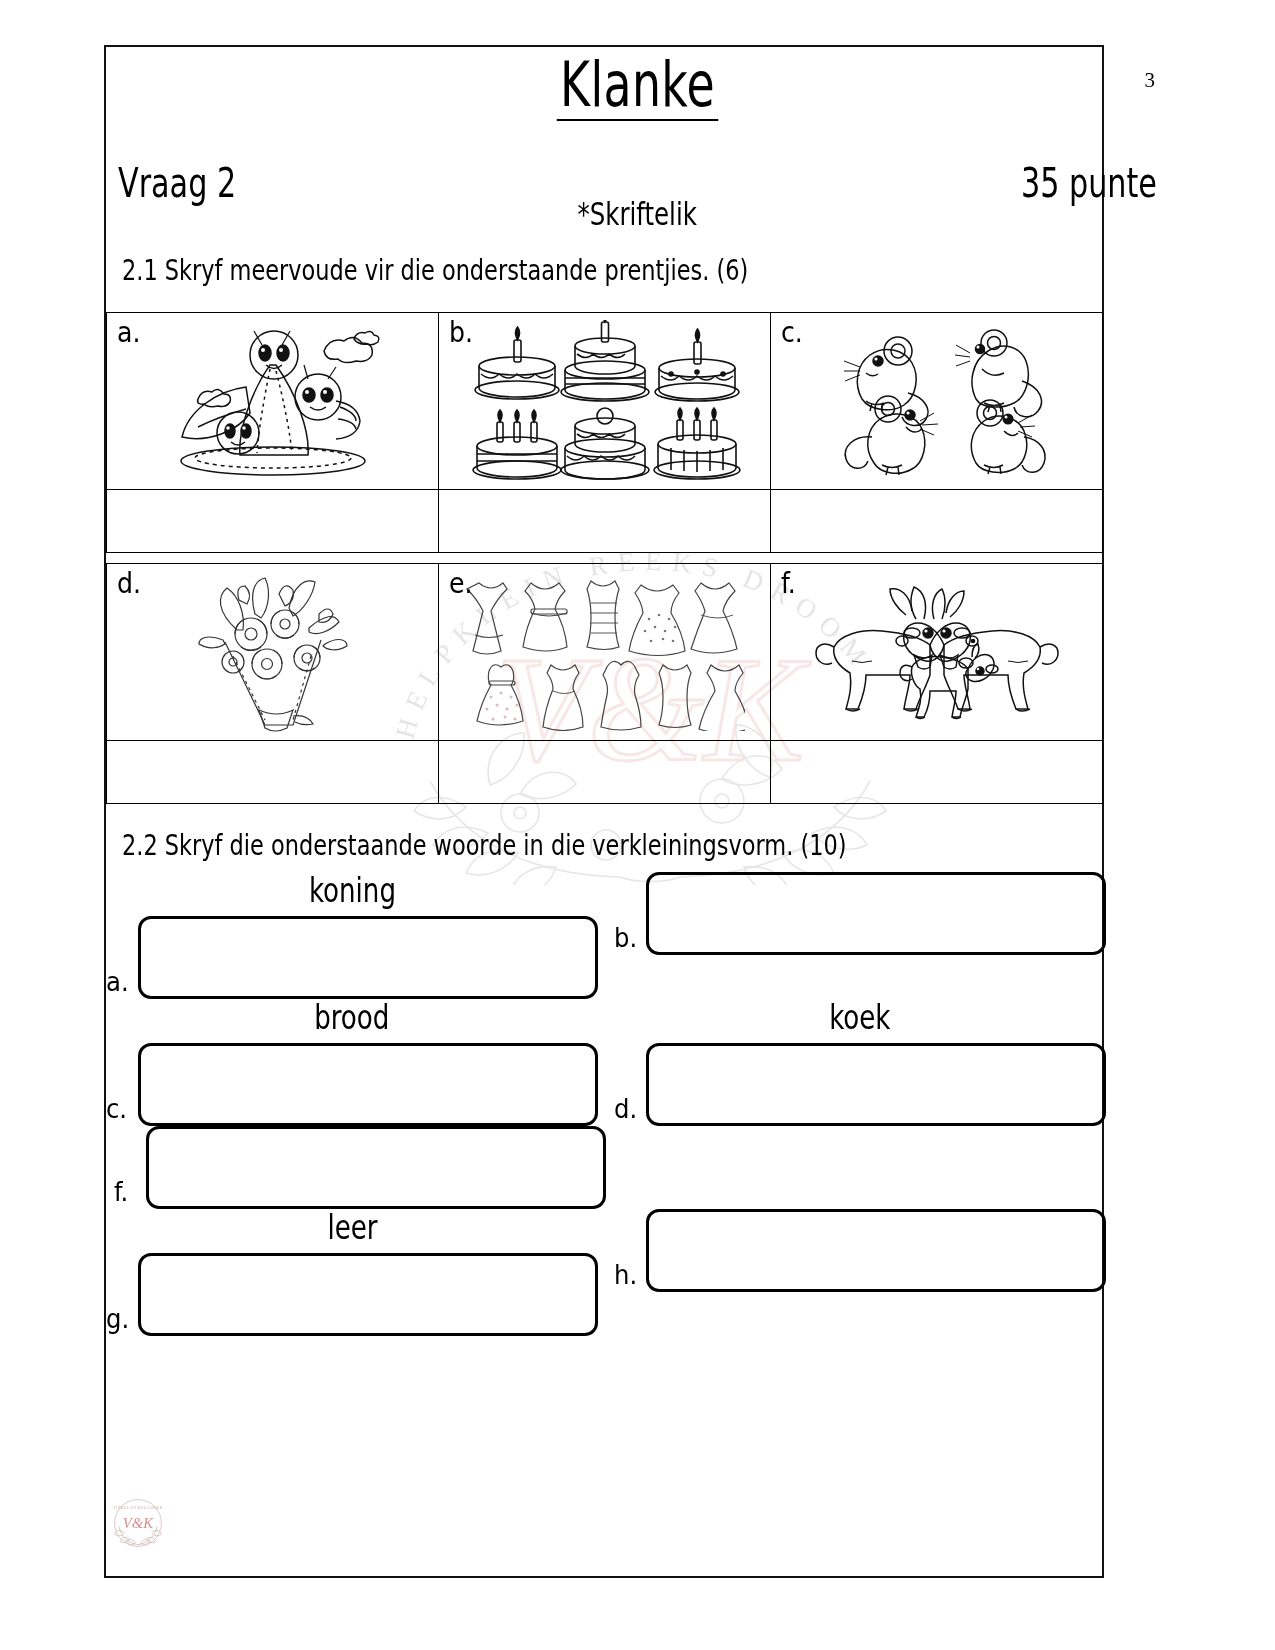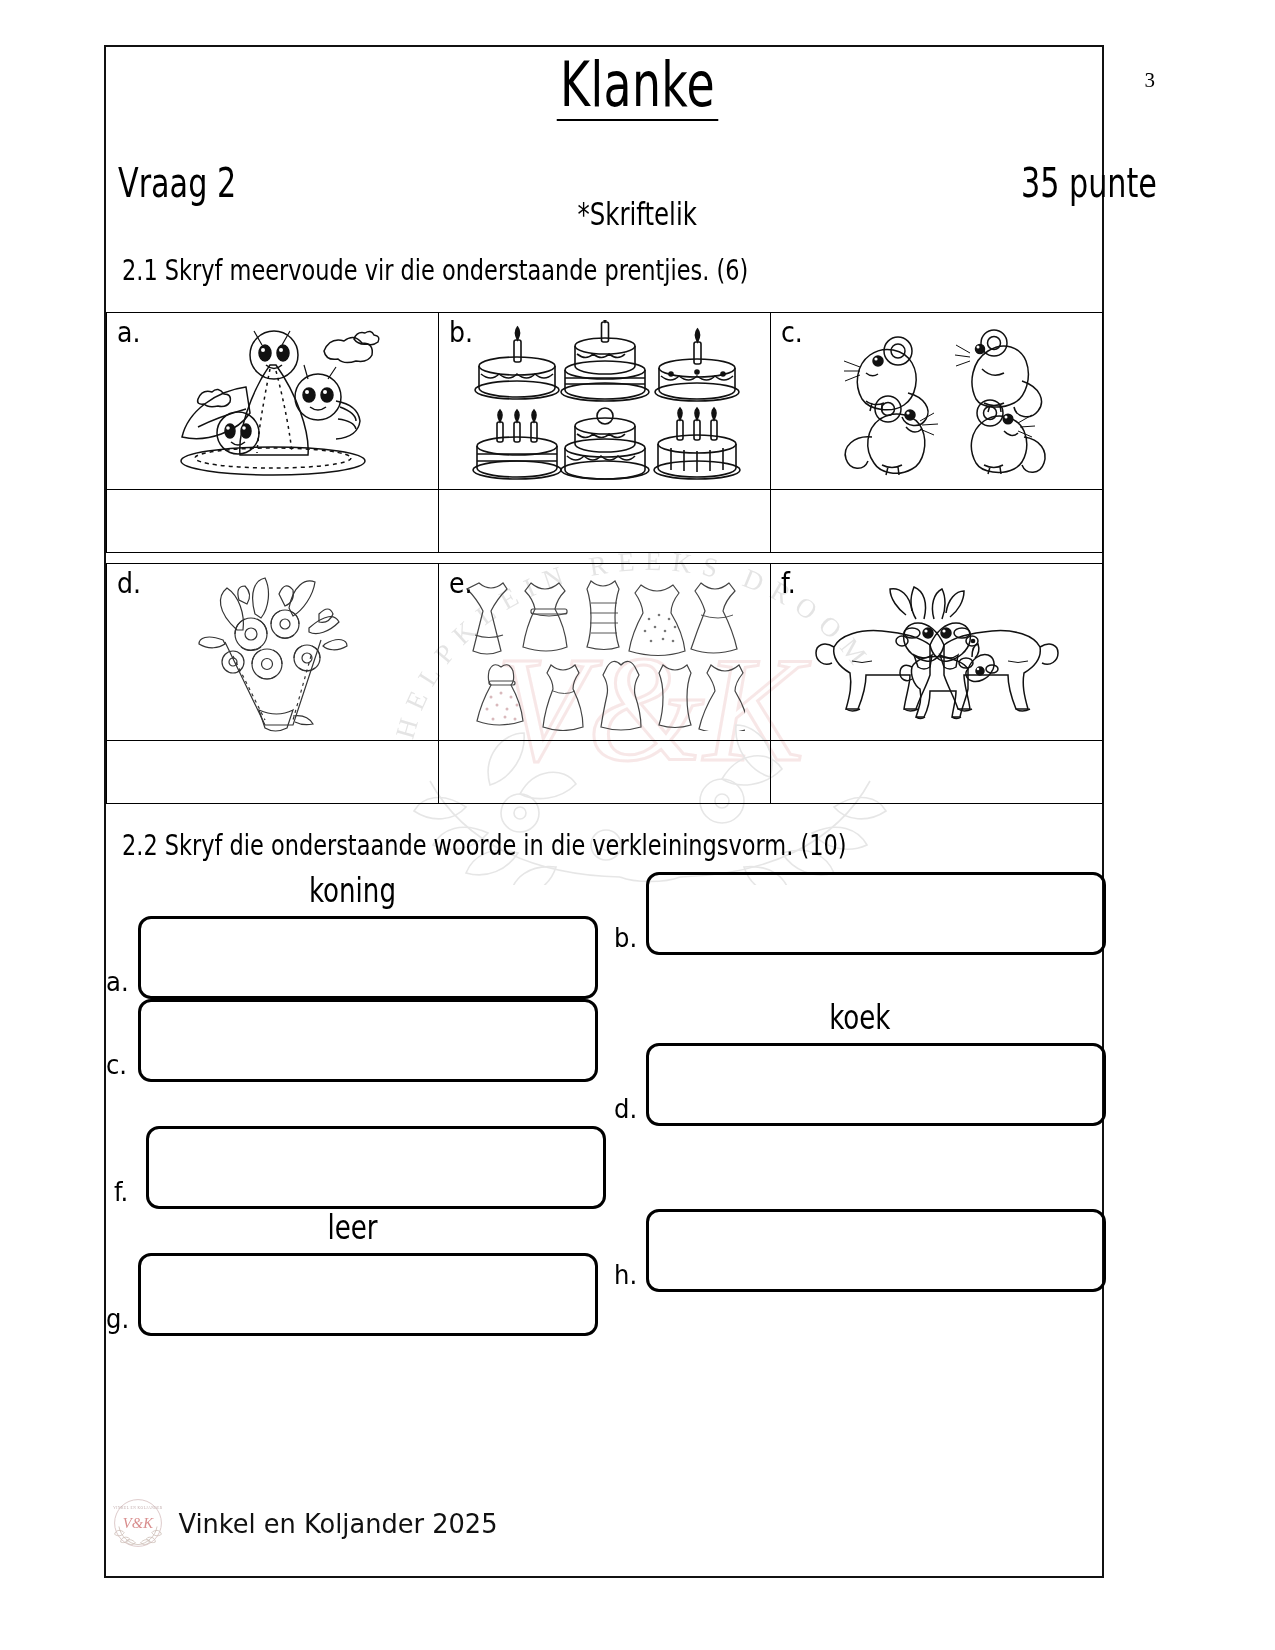--- a/index.html
+++ b/index.html
@@ -667,20 +667,23 @@
     <div class="word-col right">
       <div class="ansbox-wrap">
         <div class="ans-letter">b.</div>
         <div class="ansbox"></div>
       </div>
     </div>
   </div>
 
   <div class="word-row">
     <div class="word-col left">
+      <div class="word-label">
+        <span>brood</span>
+      </div>
       <div class="ansbox-wrap">
         <div class="ans-letter">c.</div>
         <div class="ansbox"></div>
       </div>
     </div>
     <div class="word-col right">
       <div class="word-label">
         <span>koek</span>
       </div>
       <div class="ansbox-wrap">
@@ -727,16 +730,13 @@
       <path d="M13,40 c-5,-3 -9,-1 -10,3 c4,3 9,2 11,-2z"></path>
       <path d="M19,47 c-5,-2 -9,1 -9,5 c5,2 9,-1 10,-4z"></path>
       <path d="M47,40 c5,-3 9,-1 10,3 c-4,3 -9,2 -11,-2z"></path>
       <path d="M41,47 c5,-2 9,1 9,5 c-5,2 -9,-1 -10,-4z"></path>
       <path d="M27,53 c-3,-4 -8,-5 -11,-2 c2,4 8,5 11,2z"></path>
       <path d="M33,53 c3,-4 8,-5 11,-2 c-2,4 -8,5 -11,2z"></path>
     </g>
     <text x="30" y="36" text-anchor="middle" font-family="Liberation Serif, DejaVu Serif, serif" font-size="17" font-style="italic" fill="#d98e8e">V&amp;K</text>
     <text x="30" y="14" text-anchor="middle" font-family="Liberation Serif, DejaVu Serif, serif" font-size="4" fill="#bfa9a9" letter-spacing="0.6">VINKEL EN KOLJANDER</text>
   </svg>
-  <div id="footer-text">
-    <span>Vinkel en Koljander 2025</span>
-  </div>
 </div>
 
 </body></html>

